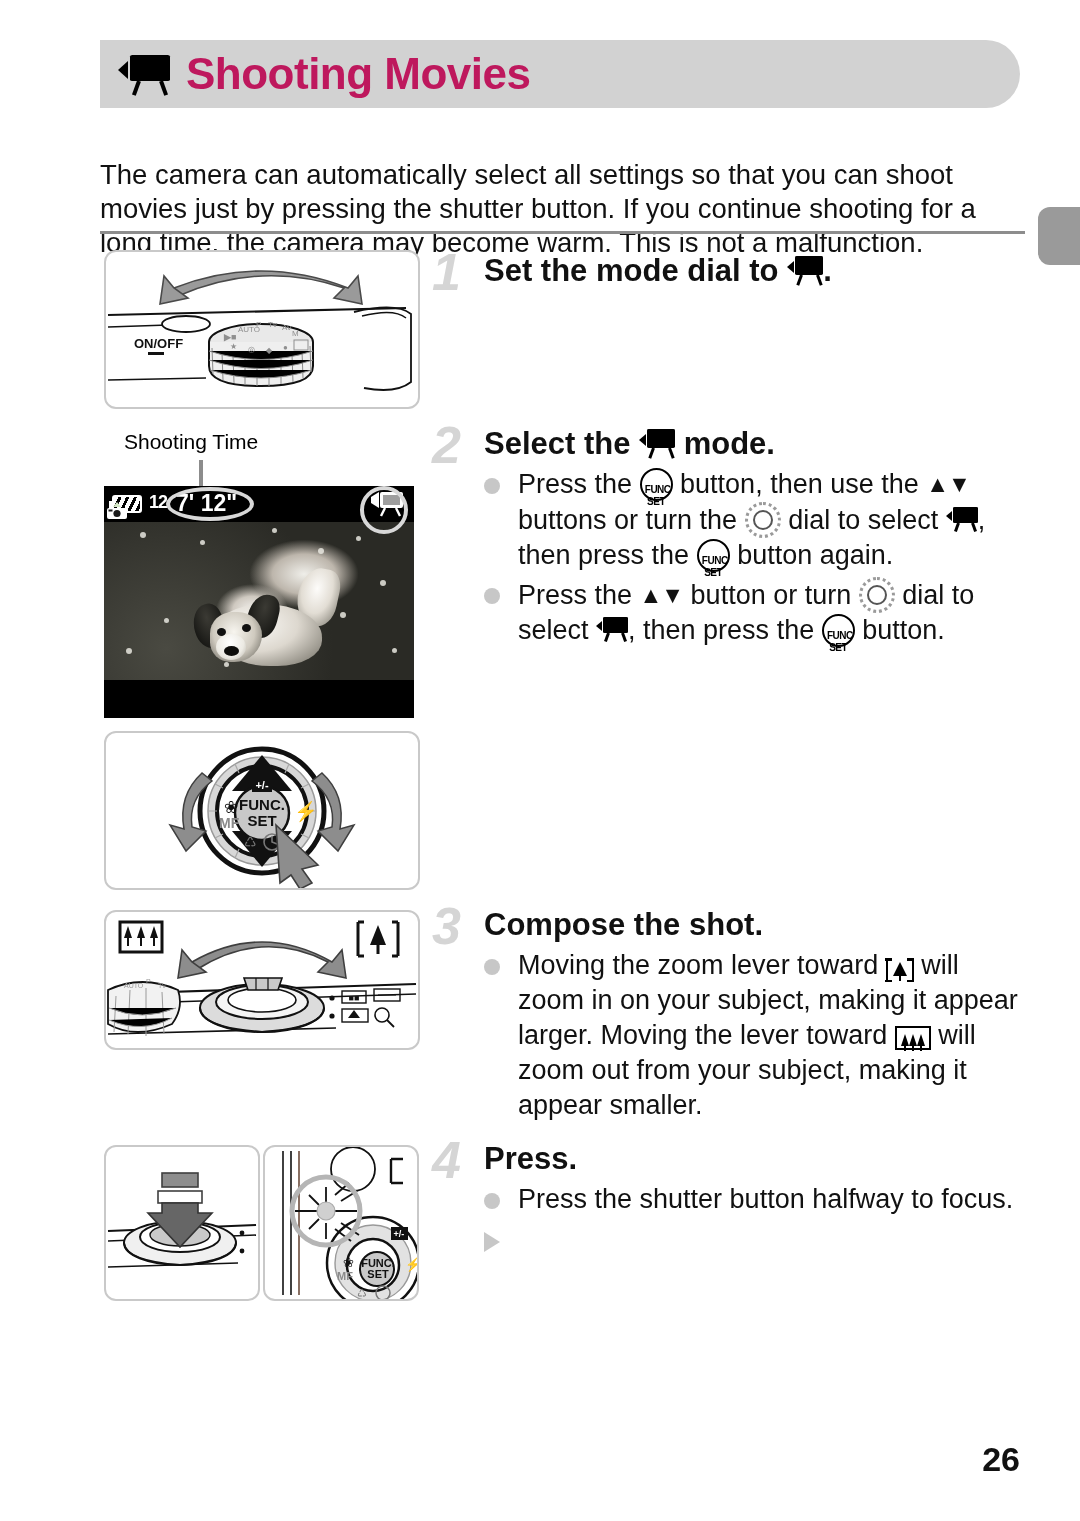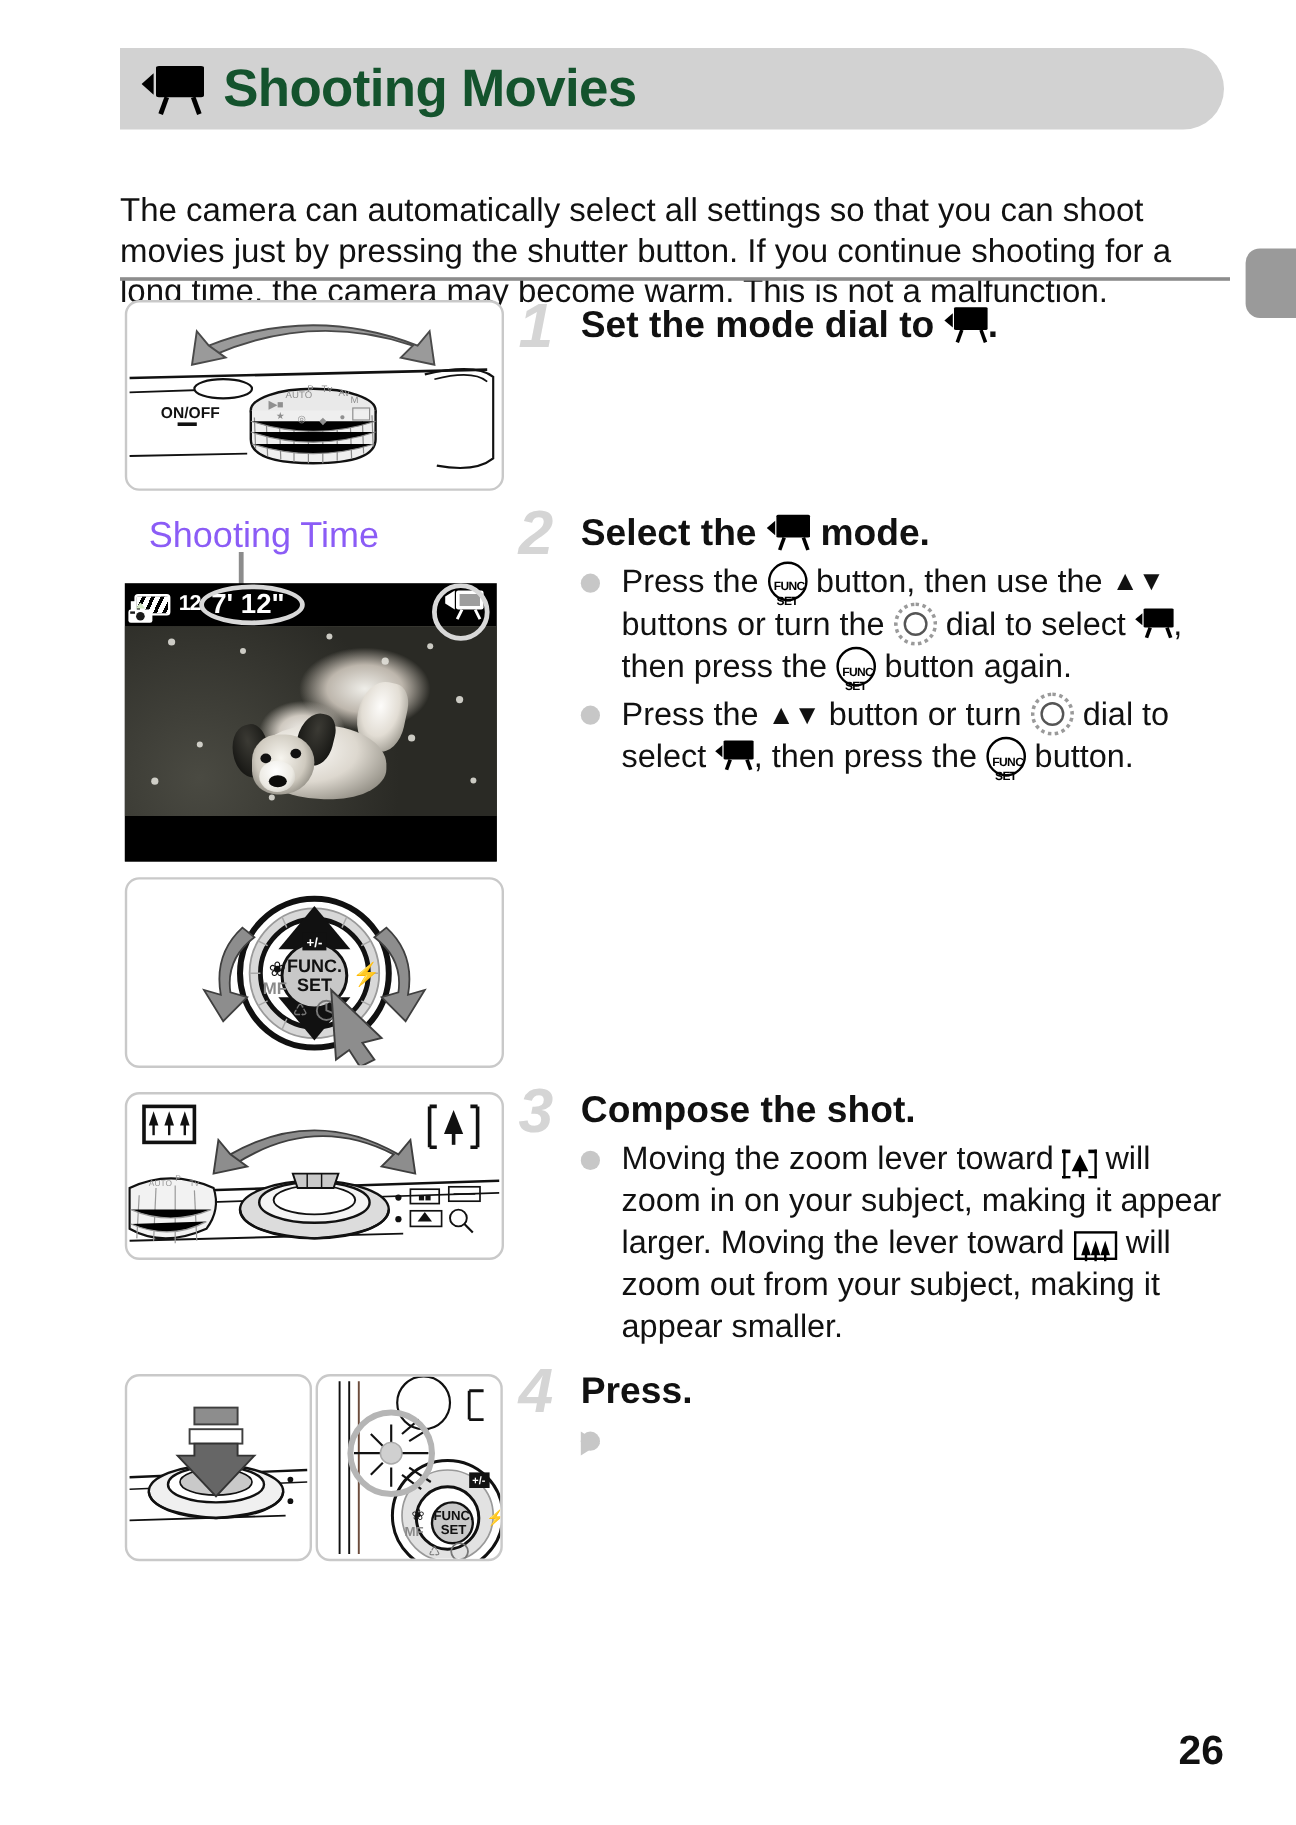--- a/index.html
+++ b/index.html
@@ -29,21 +29,21 @@
     align-items: center;
     padding-left: 18px;
     box-sizing: border-box;
   }
   .header-title {
     font-size: 44px;
     font-weight: bold;
     letter-spacing: -0.5px;
     line-height: 1;
     margin-left: 16px;
-    color: #14532d;
+    color: #be185d;
   }
 
   
   .movie-icon {
     display: inline-block;
     position: relative;
     vertical-align: -0.12em;
   }
   .movie-icon .mi-body {
     position: absolute;
@@ -390,22 +390,22 @@
     border-radius: 50%;
     box-sizing: border-box;
   }
   .callout-leader {
     position: absolute;
     width: 4px;
     background: #8c8c8c;
   }
   .callout-label {
     position: absolute;
-    font-size: 30px;
-    color: #8b5cf6;
+    font-size: 21px;
+    color: #000000;
     white-space: nowrap;
   }
   .page-number {
     position: absolute;
     right: 60px;
     bottom: 42px;
     font-size: 34px;
     font-weight: bold;
     color: #111;
   }
@@ -772,20 +772,21 @@
 <div class="step" style="top:1140px;">
   <div class="step-head">
     <span class="step-num">4</span>
     <span>Press.</span>
   </div>
   <div class="step-body">
     <div class="bullet-line">
       <span class="mark">
           <span class="dot-mark"></span>
         </span>
+      <span>Press the shutter button halfway to focus.</span>
     </div>
     <div class="bullet-line">
       <span class="mark">
           <span class="tri-mark"></span>
         </span>
     </div>
   </div>
 </div>
 
 <div class="page-number">26</div>

